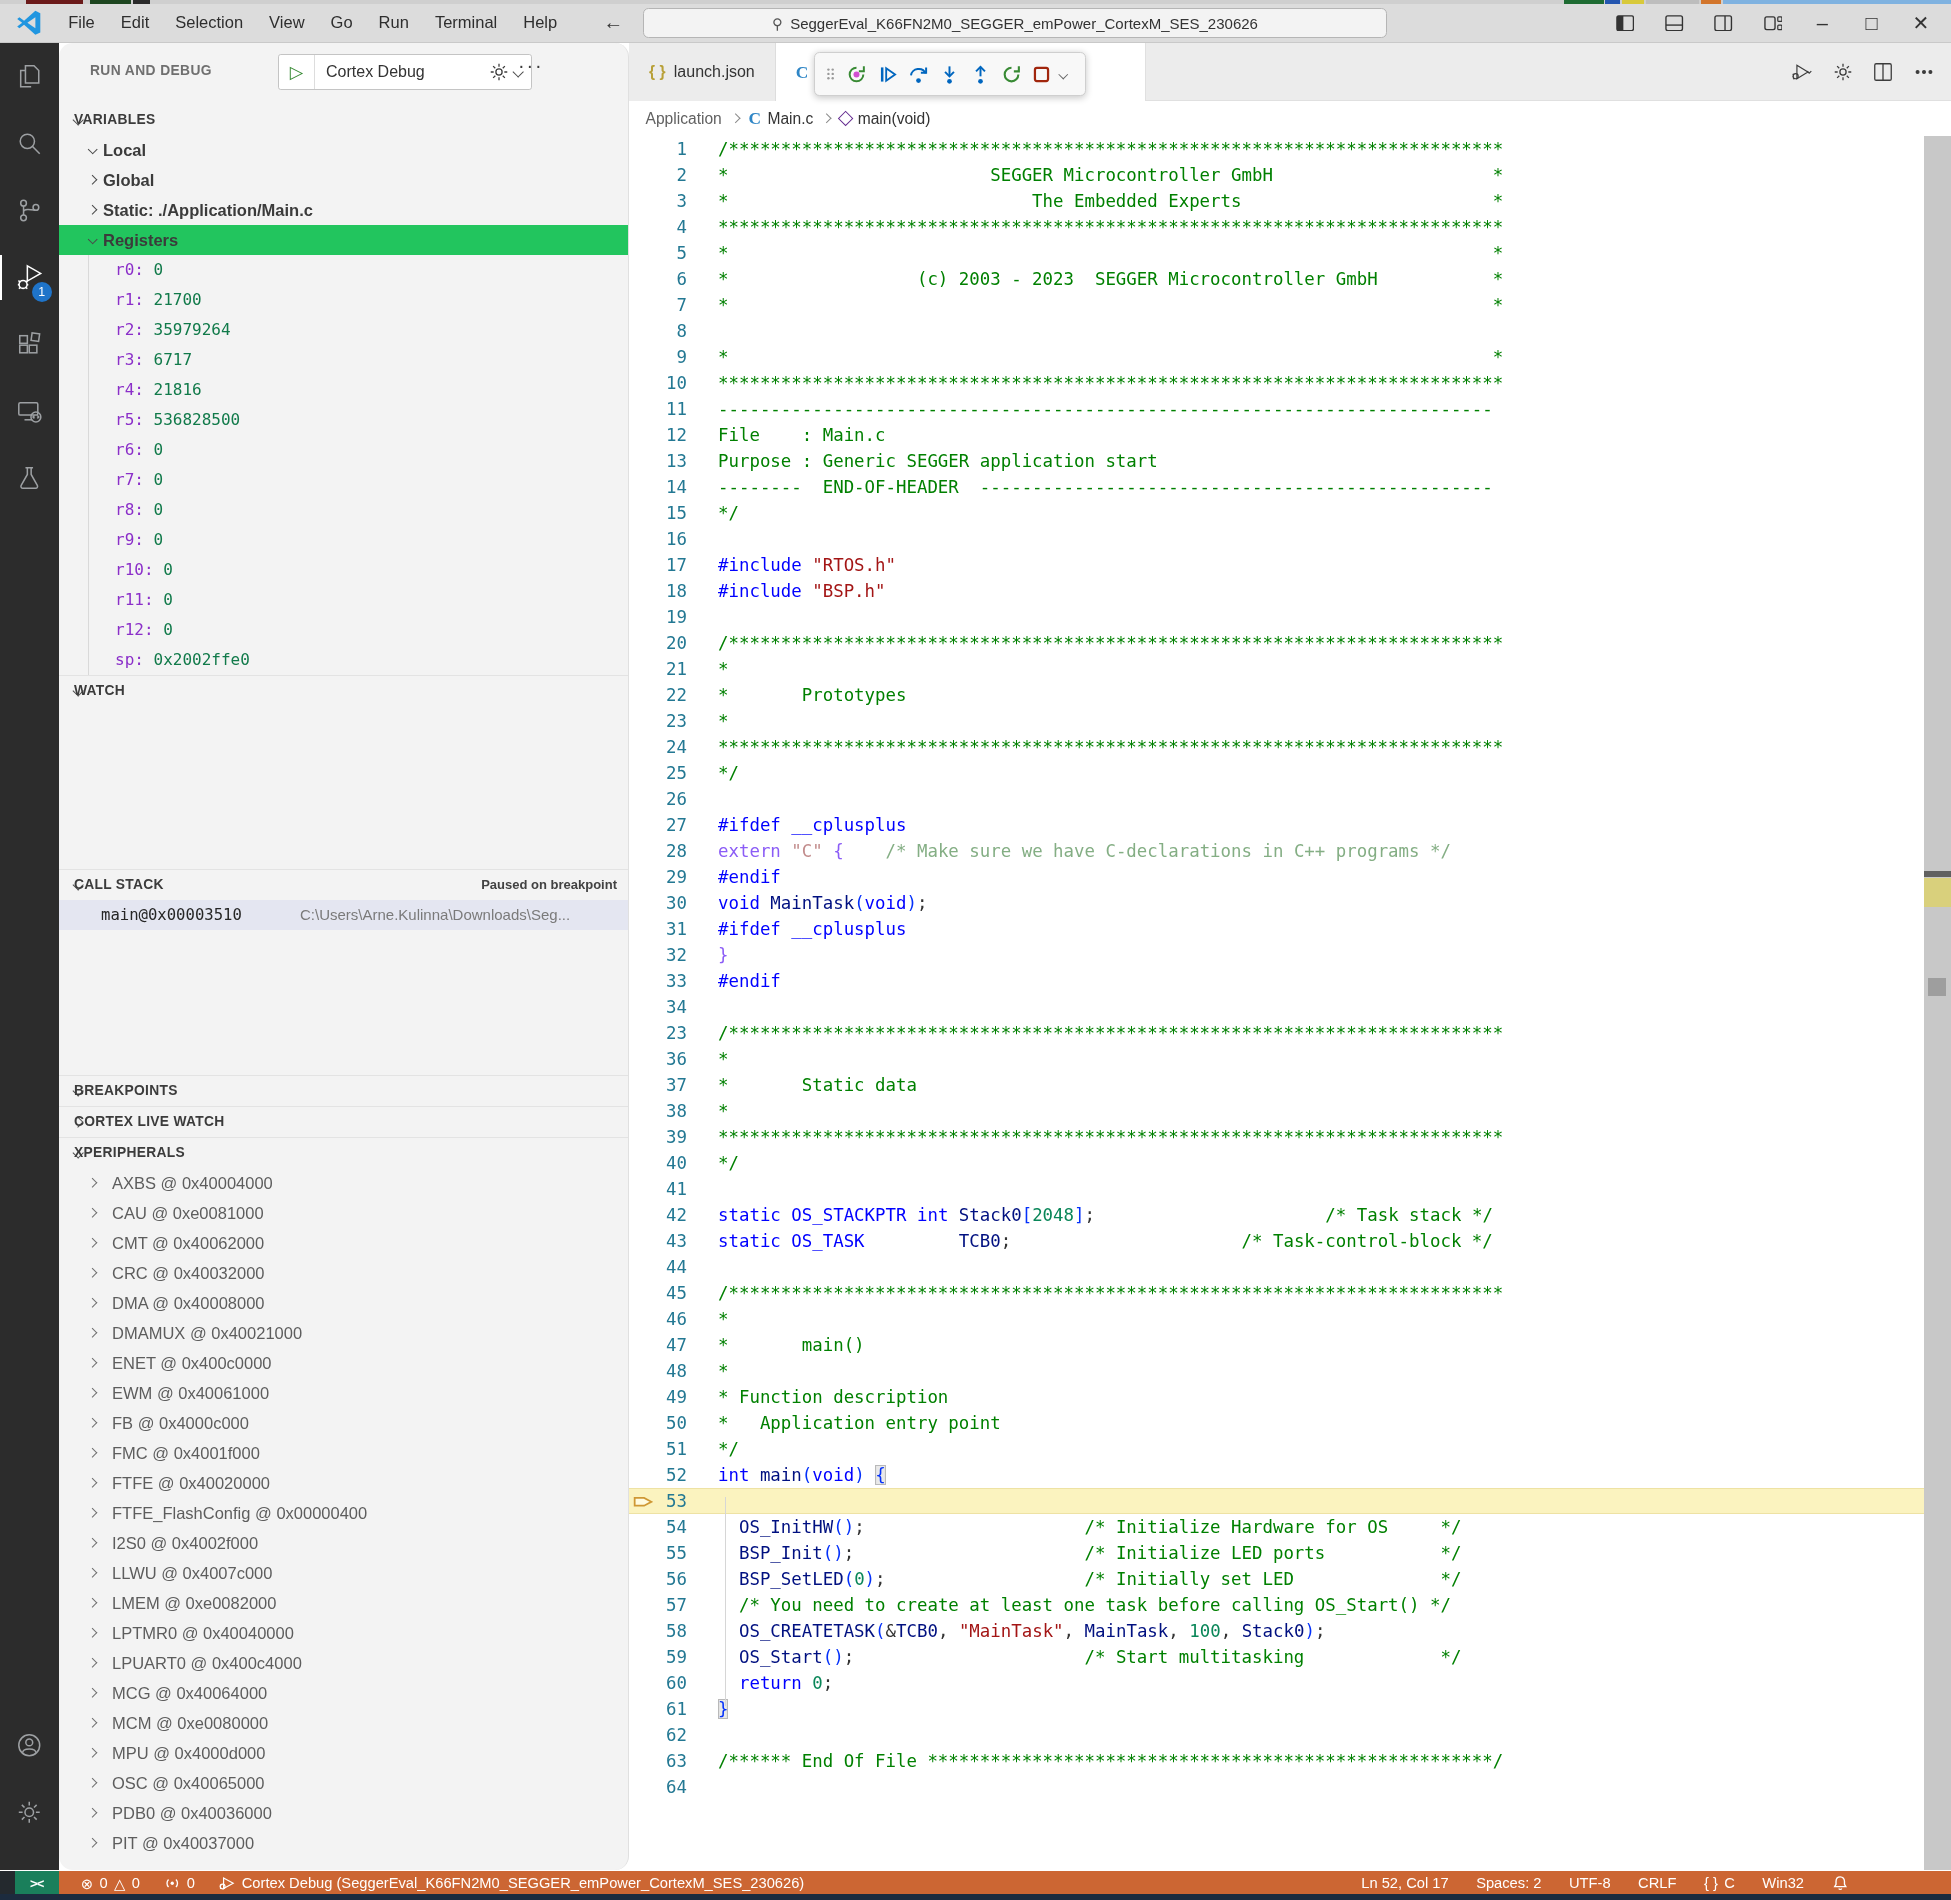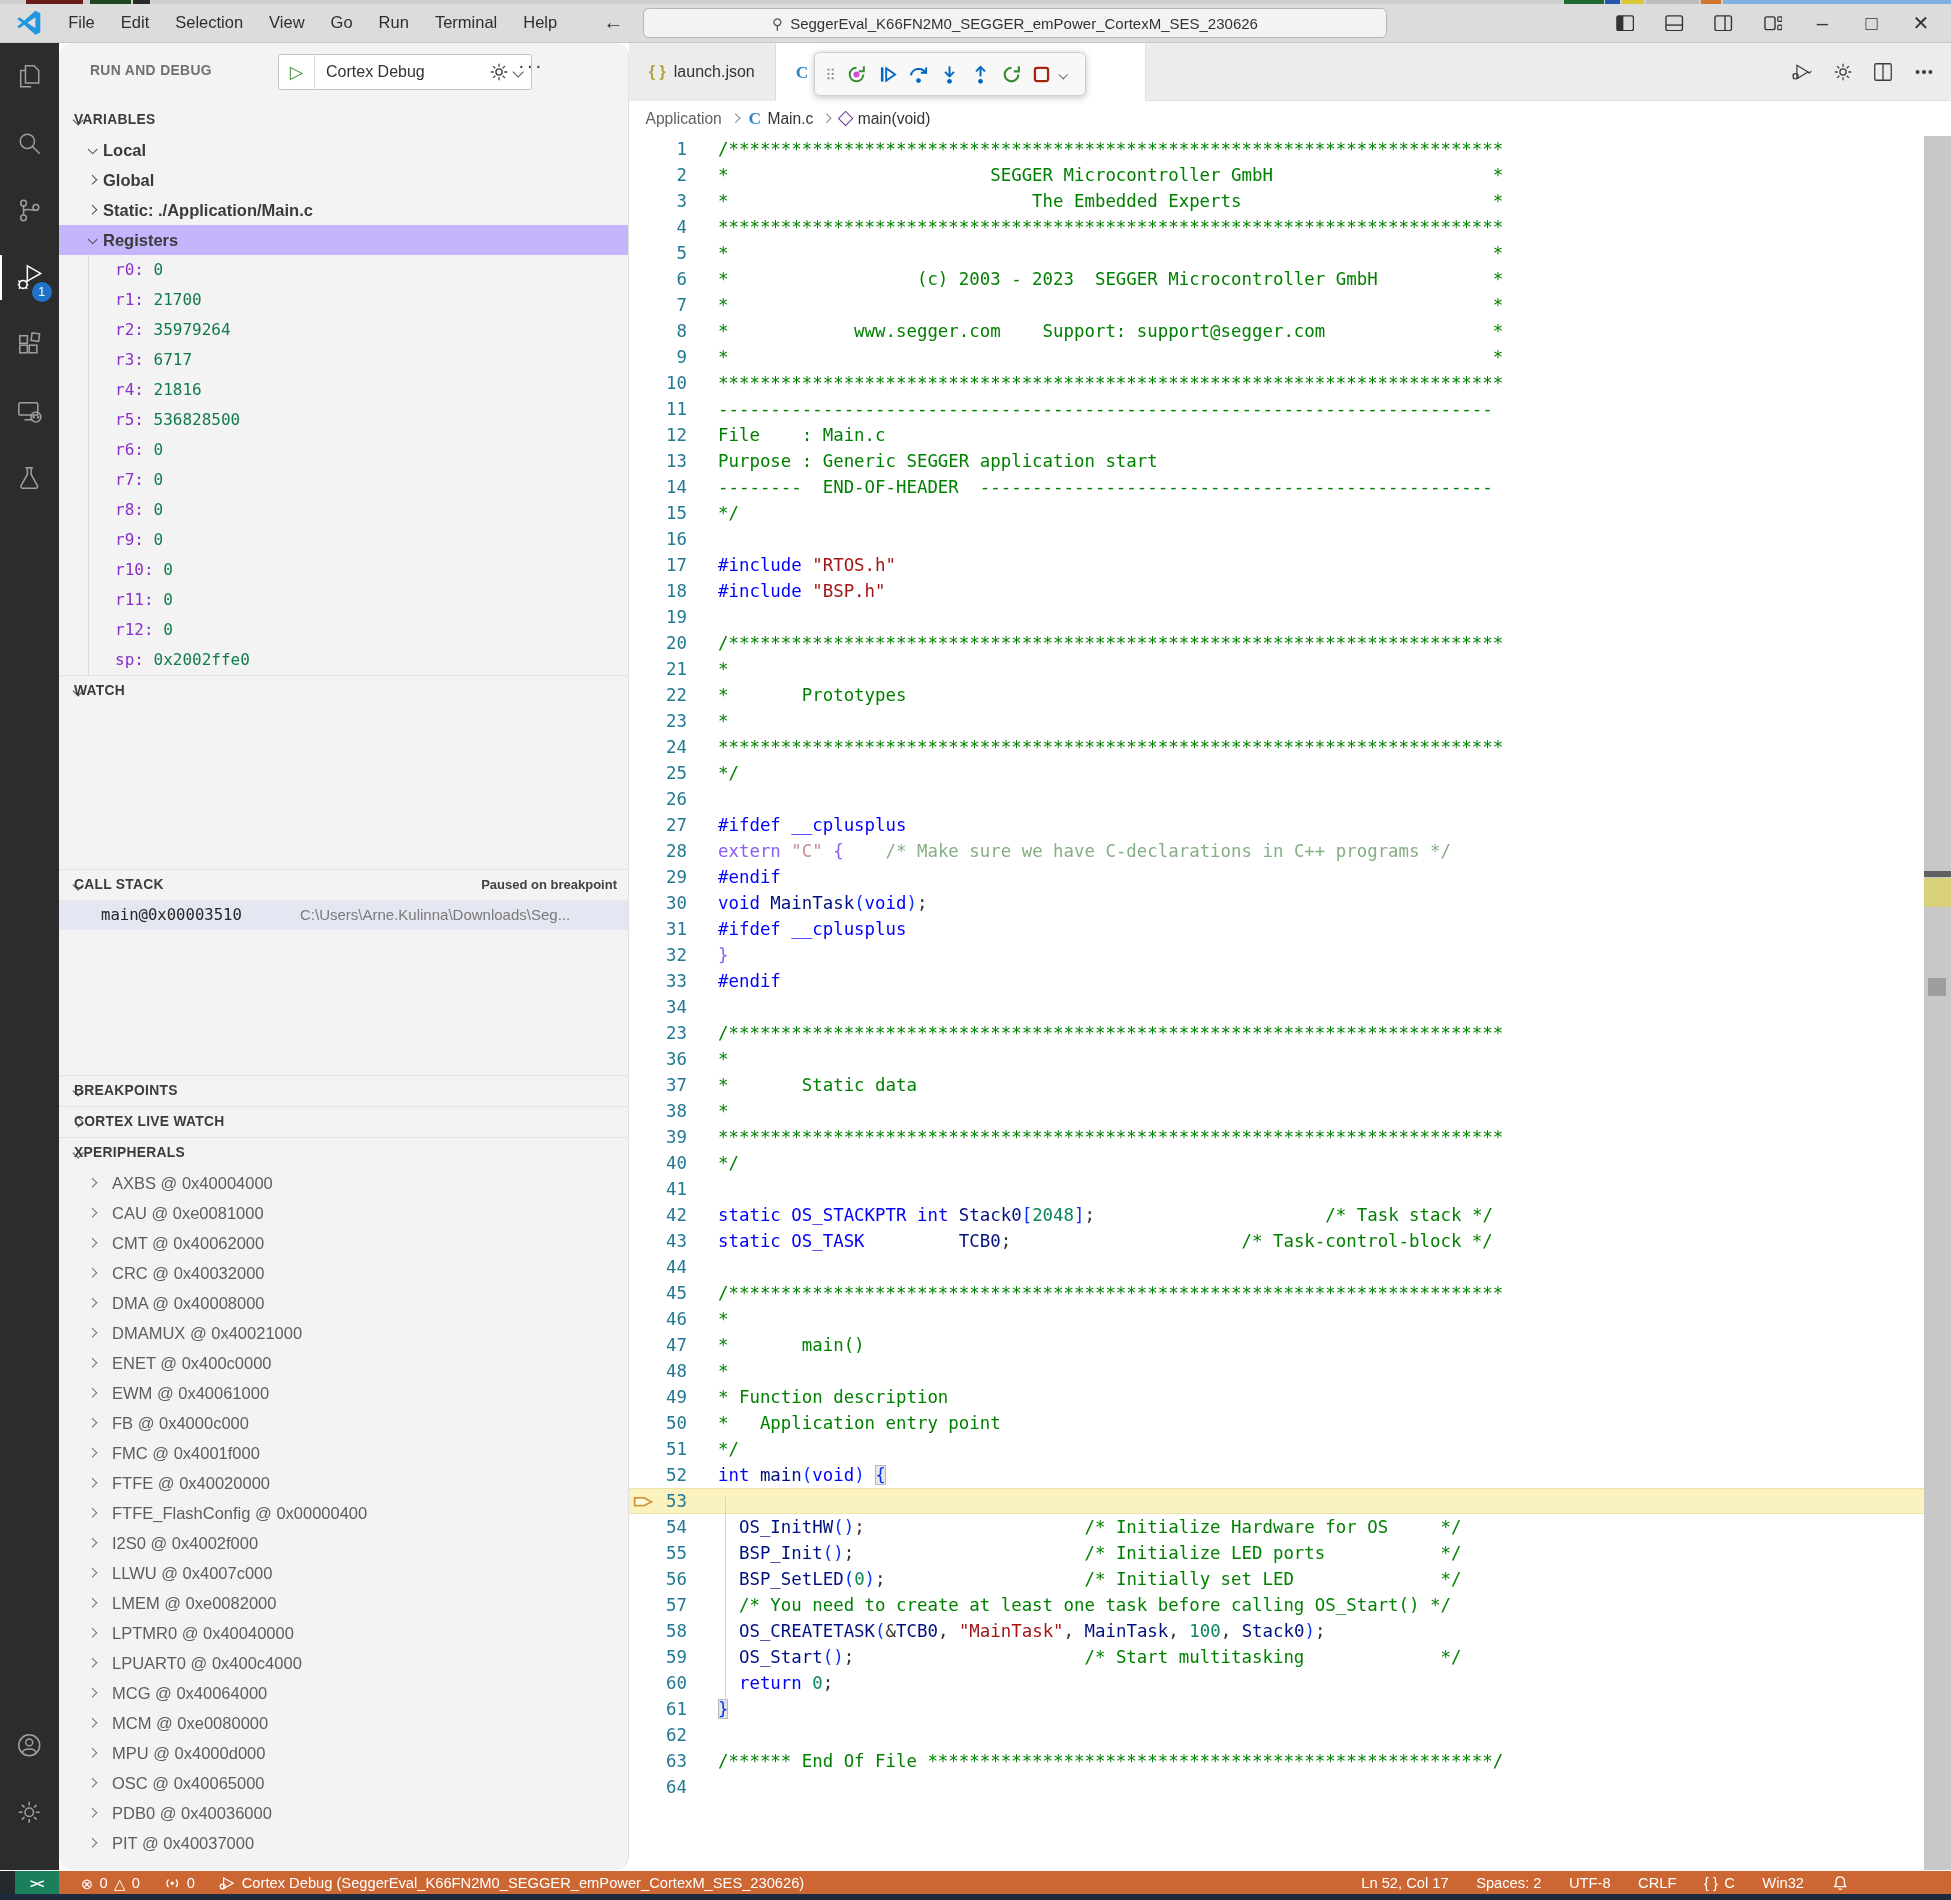--- a/index.html
+++ b/index.html
@@ -54,21 +54,21 @@
               border-top:0.9px solid #e3e3e3;letter-spacing:0.3px;}
   .sec-header .chev{position:absolute;left:14.7px;top:11px;}
   .sec-header .hdr-label{position:absolute;left:15px;}
   .chev{display:inline-block;width:7.3px;height:7.3px;border-right:1.7px solid #4a4a4a;border-bottom:1.7px solid #4a4a4a;}
   .chev.down{transform:rotate(45deg);}
   .chev.right{transform:rotate(-45deg);}
   .srow{height:30px;line-height:30px;position:relative;color:#3b3b3b;}
   .srow .chev{position:absolute;left:30px;top:11px;width:6.4px;height:6.4px;}
   .srow .row-label{position:absolute;left:44px;font-weight:700;font-size:16.5px;
                    white-space:nowrap;overflow:hidden;max-width:496px;}
-  .srow.selected{background:#c4b5fd;}
+  .srow.selected{background:#22c55e;}
   .reg-row{height:30px;line-height:30px;position:relative;
            font-family:"DejaVu Sans Mono",monospace;font-size:16px;padding-left:28px;}
   .reg-row .reg-name{position:absolute;left:56px;color:#8b2fc9;}
   .reg-row .reg-value{color:#117a4a;}
   .registers-list{position:relative;}
   .registers-list::before{content:"";position:absolute;left:28.5px;top:0;bottom:0;width:0.9px;background:#d9d9d9;}
   .watch-body{height:163px;}
   .cs-status{position:absolute;right:11px;top:0;font-size:13px;font-weight:700;color:#424242;letter-spacing:0;}
   .frame-row{height:30px;line-height:30px;background:#e4e6f1;position:relative;white-space:nowrap;}
   .frame-name{position:absolute;left:42px;font-family:"DejaVu Sans Mono",monospace;font-size:15.6px;color:#262626;}
@@ -601,21 +601,21 @@
 
     <div class="code-wrap">
 
     <div class="cl"><span class="ln">1</span><span class="ct"><span class="tk-c">/**************************************************************************</span></span></div>
         <div class="cl"><span class="ln">2</span><span class="ct"><span class="tk-c">*                         SEGGER Microcontroller GmbH                     *</span></span></div>
         <div class="cl"><span class="ln">3</span><span class="ct"><span class="tk-c">*                             The Embedded Experts                        *</span></span></div>
         <div class="cl"><span class="ln">4</span><span class="ct"><span class="tk-c">***************************************************************************</span></span></div>
         <div class="cl"><span class="ln">5</span><span class="ct"><span class="tk-c">*                                                                         *</span></span></div>
         <div class="cl"><span class="ln">6</span><span class="ct"><span class="tk-c">*                  (c) 2003 - 2023  SEGGER Microcontroller GmbH           *</span></span></div>
         <div class="cl"><span class="ln">7</span><span class="ct"><span class="tk-c">*                                                                         *</span></span></div>
-        <div class="cl"><span class="ln">8</span><span class="ct"><span class="tk-c">*            www.segger.com    Support: support@segger.com                *</span></span></div>
+        <div class="cl"><span class="ln">8</span></div>
         <div class="cl"><span class="ln">9</span><span class="ct"><span class="tk-c">*                                                                         *</span></span></div>
         <div class="cl"><span class="ln">10</span><span class="ct"><span class="tk-c">***************************************************************************</span></span></div>
         <div class="cl"><span class="ln">11</span><span class="ct"><span class="tk-c">--------------------------------------------------------------------------</span></span></div>
         <div class="cl"><span class="ln">12</span><span class="ct"><span class="tk-c">File    : Main.c</span></span></div>
         <div class="cl"><span class="ln">13</span><span class="ct"><span class="tk-c">Purpose : Generic SEGGER application start</span></span></div>
         <div class="cl"><span class="ln">14</span><span class="ct"><span class="tk-c">--------  END-OF-HEADER  -------------------------------------------------</span></span></div>
         <div class="cl"><span class="ln">15</span><span class="ct"><span class="tk-c">*/</span></span></div>
         <div class="cl"><span class="ln">16</span><span class="ct"></span></div>
         <div class="cl"><span class="ln">17</span><span class="ct"><span class="tk-k">#include </span><span class="tk-s">"RTOS.h"</span></span></div>
         <div class="cl"><span class="ln">18</span><span class="ct"><span class="tk-k">#include </span><span class="tk-s">"BSP.h"</span></span></div>

